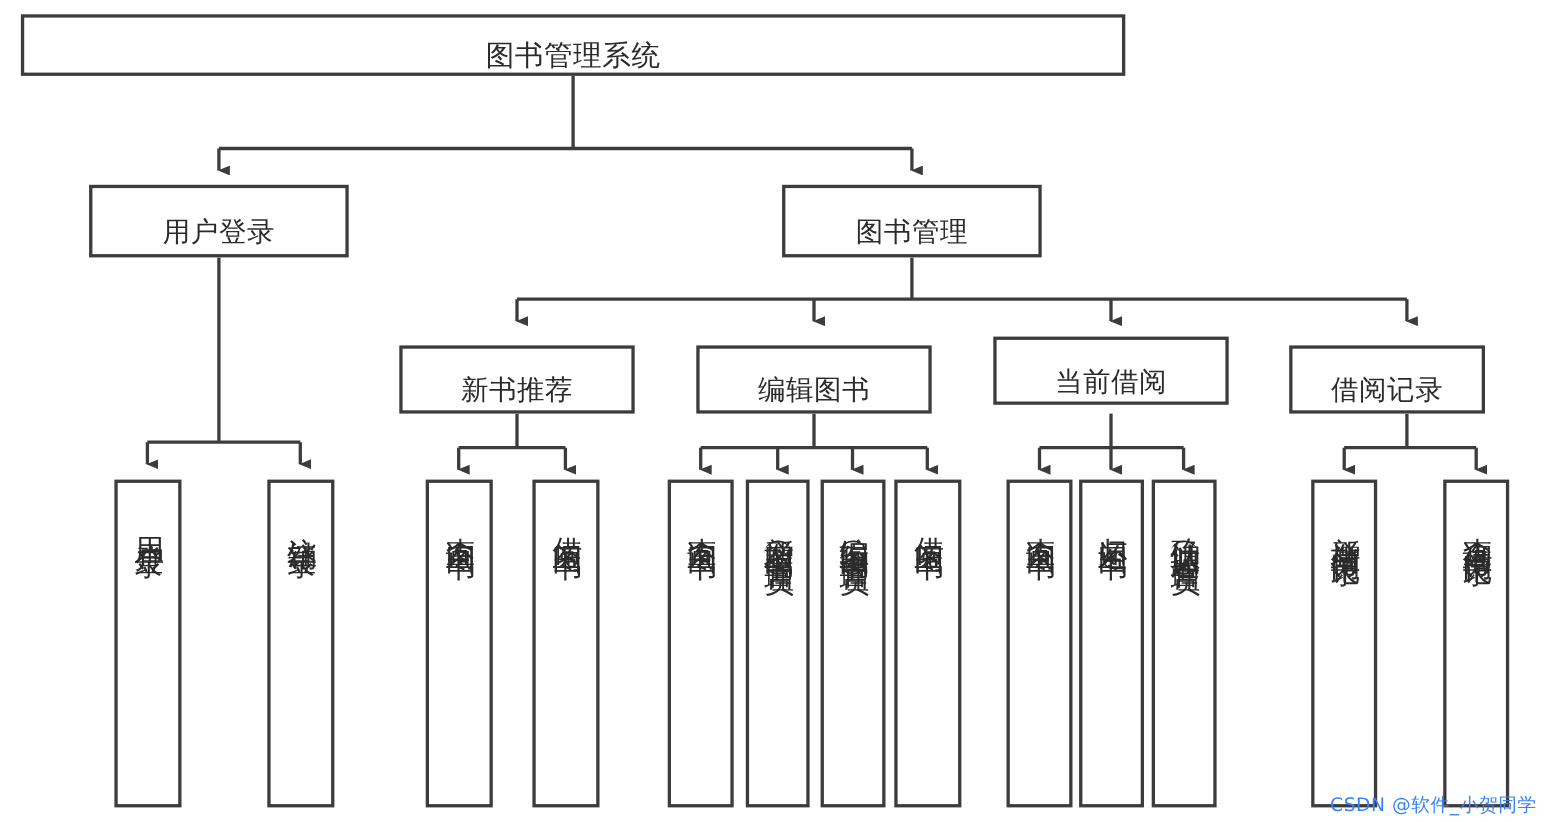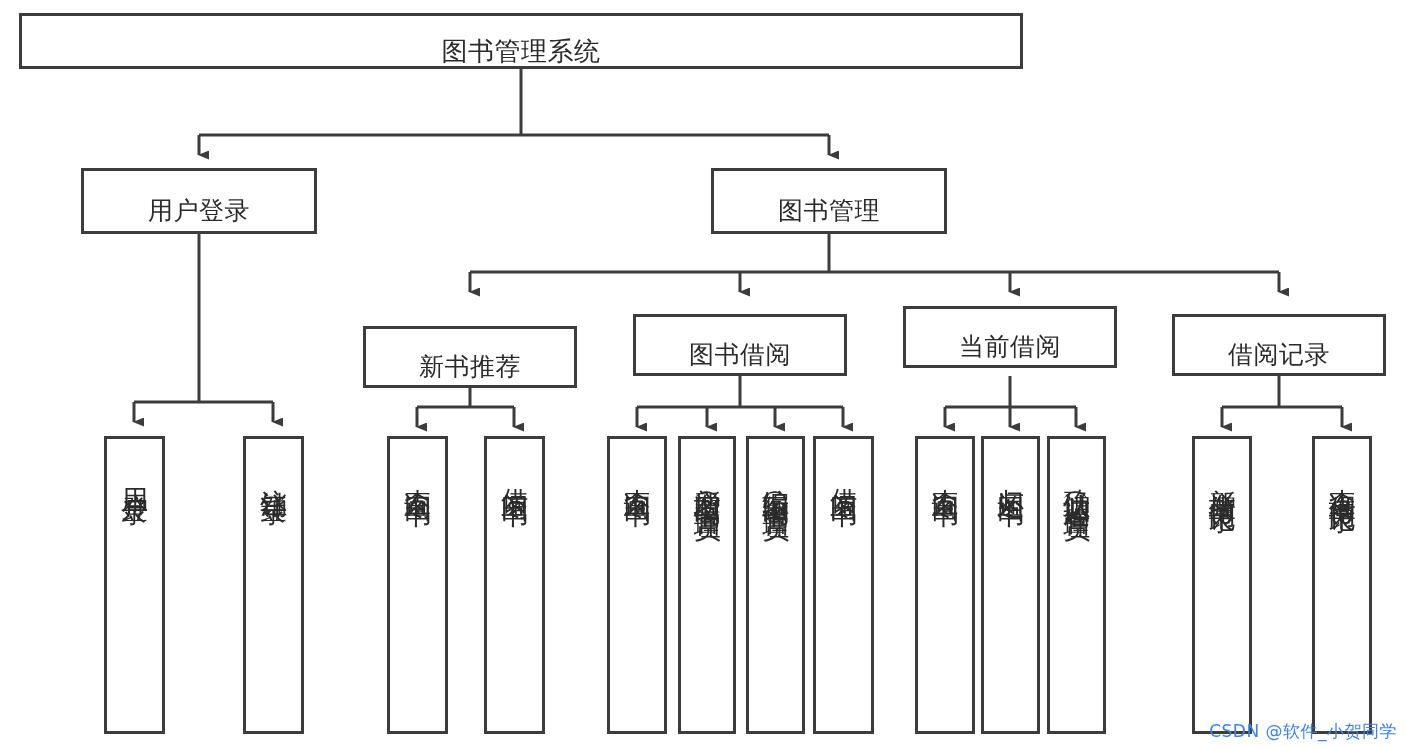--- a/index.html
+++ b/index.html
@@ -127,30 +127,30 @@
   <div id="nodes-layer">
       <div class="node horiz root" style="left: 19px; top: 13px; width: 1004px; height: 56px;">
         <span class="label">图书管理系统</span>
       </div>
       <div class="node horiz" style="left: 81px; top: 168px; width: 236px; height: 66px;">
         <span class="label">用户登录</span>
       </div>
       <div class="node horiz" style="left: 711px; top: 168px; width: 236px; height: 66px;">
         <span class="label">图书管理</span>
       </div>
-      <div class="node horiz" style="left: 363px; top: 326px; width: 214px; height: 62px;">
+      <div class="node horiz" style="left: 363px; top: 314px; width: 214px; height: 62px;">
         <span class="label">新书推荐</span>
       </div>
       <div class="node horiz" style="left: 633px; top: 314px; width: 214px; height: 62px;">
-        <span class="label">图书借阅</span>
+        <span class="label">编辑图书</span>
       </div>
       <div class="node horiz" style="left: 903px; top: 306px; width: 214px; height: 62px;">
         <span class="label">当前借阅</span>
       </div>
-      <div class="node horiz" style="left: 1172px; top: 314px; width: 214px; height: 62px;">
+      <div class="node horiz" style="left: 1172px; top: 314px; width: 178px; height: 62px;">
         <span class="label">借阅记录</span>
       </div>
       <div class="node vert" style="left: 104px; top: 436px; width: 61px; height: 298px;">
         <span class="label">用户登录</span>
       </div>
       <div class="node vert" style="left: 243px; top: 436px; width: 61px; height: 298px;">
         <span class="label">注销登录</span>
       </div>
       <div class="node vert" style="left: 387px; top: 436px; width: 61px; height: 298px;">
         <span class="label">查询图书</span>

